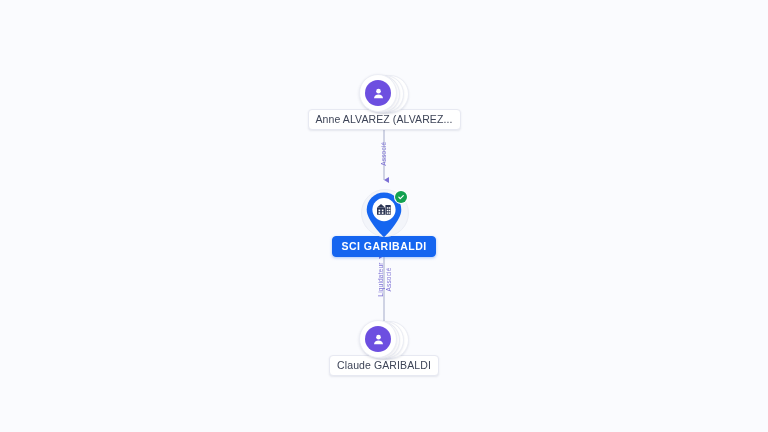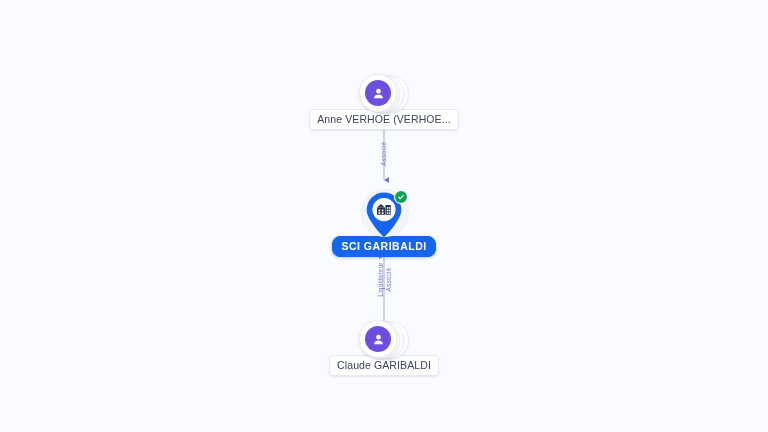--- a/index.html
+++ b/index.html
@@ -201,21 +201,21 @@
     <div class="stack-ring r1"></div>
     <div class="avatar-disc">
       <div class="avatar-inner">
         <svg width="15" height="15" viewBox="0 0 24 24" aria-hidden="true">
           <circle cx="12" cy="8.2" r="3.7" fill="#ffffff"></circle>
           <path d="M4.8 19.5c0-4.0 3.3-6.1 7.2-6.1s7.2 2.1 7.2 6.1z" fill="#ffffff"></path>
         </svg>
       </div>
     </div>
   </div>
-  <div class="chip">Anne VERHOE (VERHOE...</div>
+  <div class="chip">Anne ALVAREZ (ALVAREZ...</div>
 </div>
 
 <div class="node" style="left:384px; top:189px;">
   <div class="pin-wrap">
     <div class="pin-halo"></div>
 
     <svg class="pin-svg" width="38" height="48" viewBox="0 0 38 48" aria-hidden="true">
       <path d="M19 1.5 C9.4 1.5 1.7 9.2 1.7 18.8 C1.7 30.0 19 46.3 19 46.3
                C19 46.3 36.3 30.0 36.3 18.8 C36.3 9.2 28.6 1.5 19 1.5 Z" fill="#1565f0"></path>
       <circle cx="19" cy="18.6" r="11.6" fill="#ffffff"></circle>
@@ -240,21 +240,21 @@
     </svg>
 
     <div class="check-badge">
       <span class="dot">
         <svg width="8" height="8" viewBox="0 0 24 24" aria-hidden="true">
           <path d="M5.5 12.6 L10 17.2 L18.8 7.6" fill="none" stroke="#ffffff" stroke-width="3.4" stroke-linecap="round" stroke-linejoin="round"></path>
         </svg>
       </span>
     </div>
   </div>
-  <div class="chip primary" style="margin-top:-5px;border-radius:8px;">SCI GARIBALDI</div>
+  <div class="chip primary" style="margin-top:-5px;">SCI GARIBALDI</div>
 </div>
 
 <div class="node" style="left:384px; top:320px;">
   <div class="avatar-stack" style="margin-left:-4px;">
     <div class="stack-ring r3"></div>
     <div class="stack-ring r2"></div>
     <div class="stack-ring r1"></div>
     <div class="avatar-disc">
       <div class="avatar-inner">
         <svg width="15" height="15" viewBox="0 0 24 24" aria-hidden="true">

